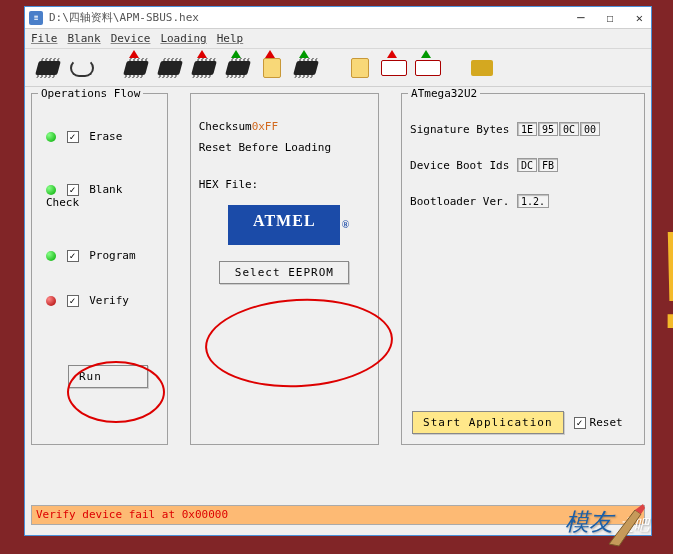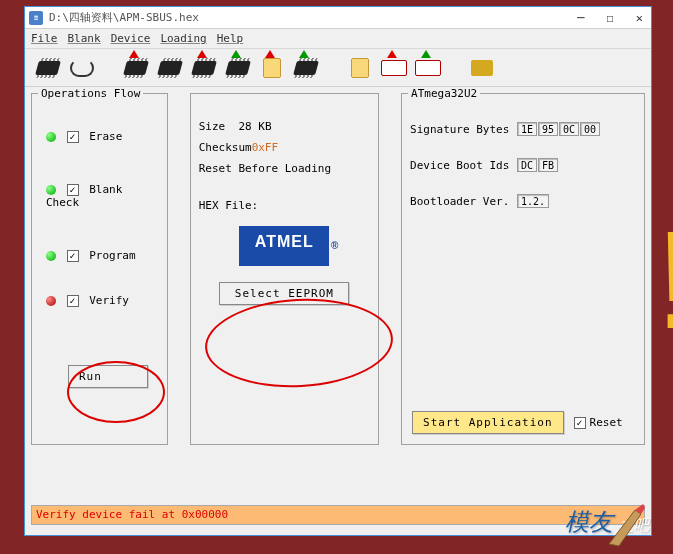--- a/index.html
+++ b/index.html
@@ -37,21 +37,21 @@
 .led-r{background:radial-gradient(circle at 30% 30%,#f88,#a00)}
 .cb{display:inline-block;width:12px;height:12px;border:1px solid #666;background:#fff;vertical-align:middle;text-align:center;line-height:10px;font-size:10px;margin-right:4px}
 .op-row{margin:18px 0 12px 6px}
 .op-verify{margin-top:32px}
 .btn{display:inline-block;border:1px solid #888;padding:4px 10px;background:#f0f0f0;box-shadow:1px 1px 0 #ccc;font-size:11px;font-family:monospace;letter-spacing:1px}
 .btn-run{width:80px;text-align:left;margin-left:28px;margin-top:46px}
 .info-row{margin:8px 0;font-size:11px}
 .mono{font-family:monospace}
 .orange{color:#d2691e}
 .hex-label{margin-top:24px}
-.logo{margin:14px auto 0;width:90px;height:40px;background:#1b4ba8;color:#fff;text-align:center;font-family:Liberation Sans, sans-serif;font-weight:bold;font-size:16px;line-height:32px;letter-spacing:1px;border-bottom:6px solid #1b4ba8;position:relative}
+.logo{margin:14px auto 0;width:112px;height:40px;background:#1b4ba8;color:#fff;text-align:center;font-family:Liberation Serif, serif;font-weight:bold;font-size:16px;line-height:32px;letter-spacing:1px;border-bottom:6px solid #1b4ba8;position:relative}
 .logo::after{content:"®";position:absolute;right:-10px;top:4px;font-size:10px;color:#1b4ba8}
 .sel-btn{display:block;margin:16px auto 0;width:130px;text-align:center}
 .sig-box{display:inline-block;width:20px;height:14px;border:1px solid #999;box-shadow:inset 1px 1px 1px #bbb;text-align:center;font-size:10px;line-height:14px;font-family:monospace;background:#f4f4f4;margin-left:1px}
 .chip-row{margin:10px 0 22px}
 .g3-bottom{position:absolute;bottom:10px;left:10px;display:flex;align-items:center;gap:10px}
 .start-btn{background:#ffe88a}
 .status{position:absolute;left:6px;right:6px;bottom:10px;height:20px;border:1px solid #aaa;background:#fdba74;padding:2px 4px;font-size:11px;color:#d00;font-family:monospace}
 .watermark{position:absolute;right:20px;bottom:16px;font-size:24px;color:#1b5fa8;font-style:italic;font-family:"Microsoft YaHei";text-shadow:1px 1px 2px rgba(0,0,0,.3);pointer-events:none}
 .wm-sub{font-size:15px;color:#fff;padding:1px 4px;border-radius:3px;margin-left:2px}
 .excl{position:absolute;right:0;top:190px;width:18px;height:180px;font-size:140px;color:#f4ba2a;font-family:Arial;overflow:hidden;line-height:180px;pointer-events:none}
@@ -146,23 +146,20 @@
       <div class="op-row op-verify">
         <span class="led led-r"></span>
         <span class="cb">✓</span>
         <span>Verify</span>
       </div>
       <div class="btn btn-run">Run</div>
     </div>
 
     <div class="group g2">
       <div class="info-row mono">
-        <span>Size</span>&nbsp;&nbsp;<span>28 KB</span>
-      </div>
-      <div class="info-row mono">
         <span>Checksum</span><span class="orange">0xFF</span>
       </div>
       <div class="info-row mono">Reset Before Loading</div>
       <div class="info-row mono hex-label">HEX File:</div>
       <div class="logo">ATMEL</div>
       <div class="btn sel-btn">Select EEPROM</div>
     </div>
 
     <div class="group g3">
       <div class="legend">ATmega32U2</div>

